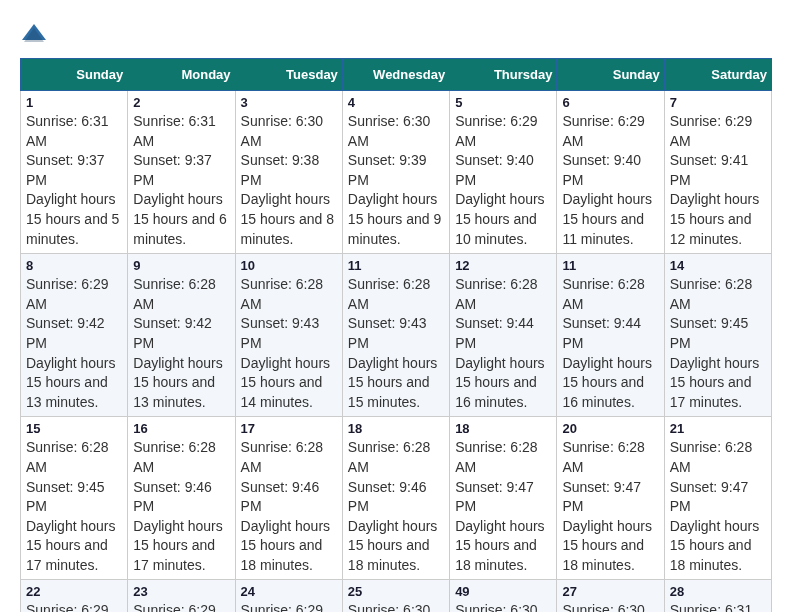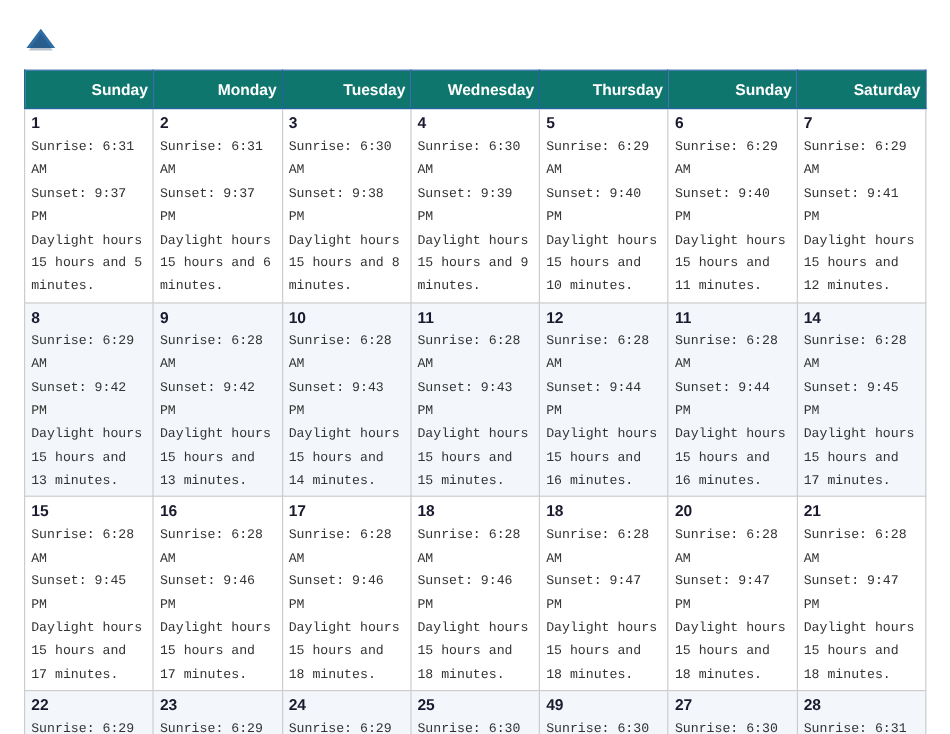--- a/index.html
+++ b/index.html
@@ -79,24 +79,23 @@
       background: #f3f7fb;
     }
     .day-number {
       font-size: 13px;
       font-weight: bold;
       color: #1a1a2e;
       display: block;
       margin-bottom: 2px;
     }
     .day-info {
-      font-size: 11px;
+      font-size: 14px;
       color: #333;
       line-height: 1.4;
-      font-family: Liberation Mono, monospace;
     }
     .empty-cell {
       background: #f9f9f9 !important;
     }
   </style>
 </head>
 <body>
 
 <div class="header-area">
   <div class="logo">

